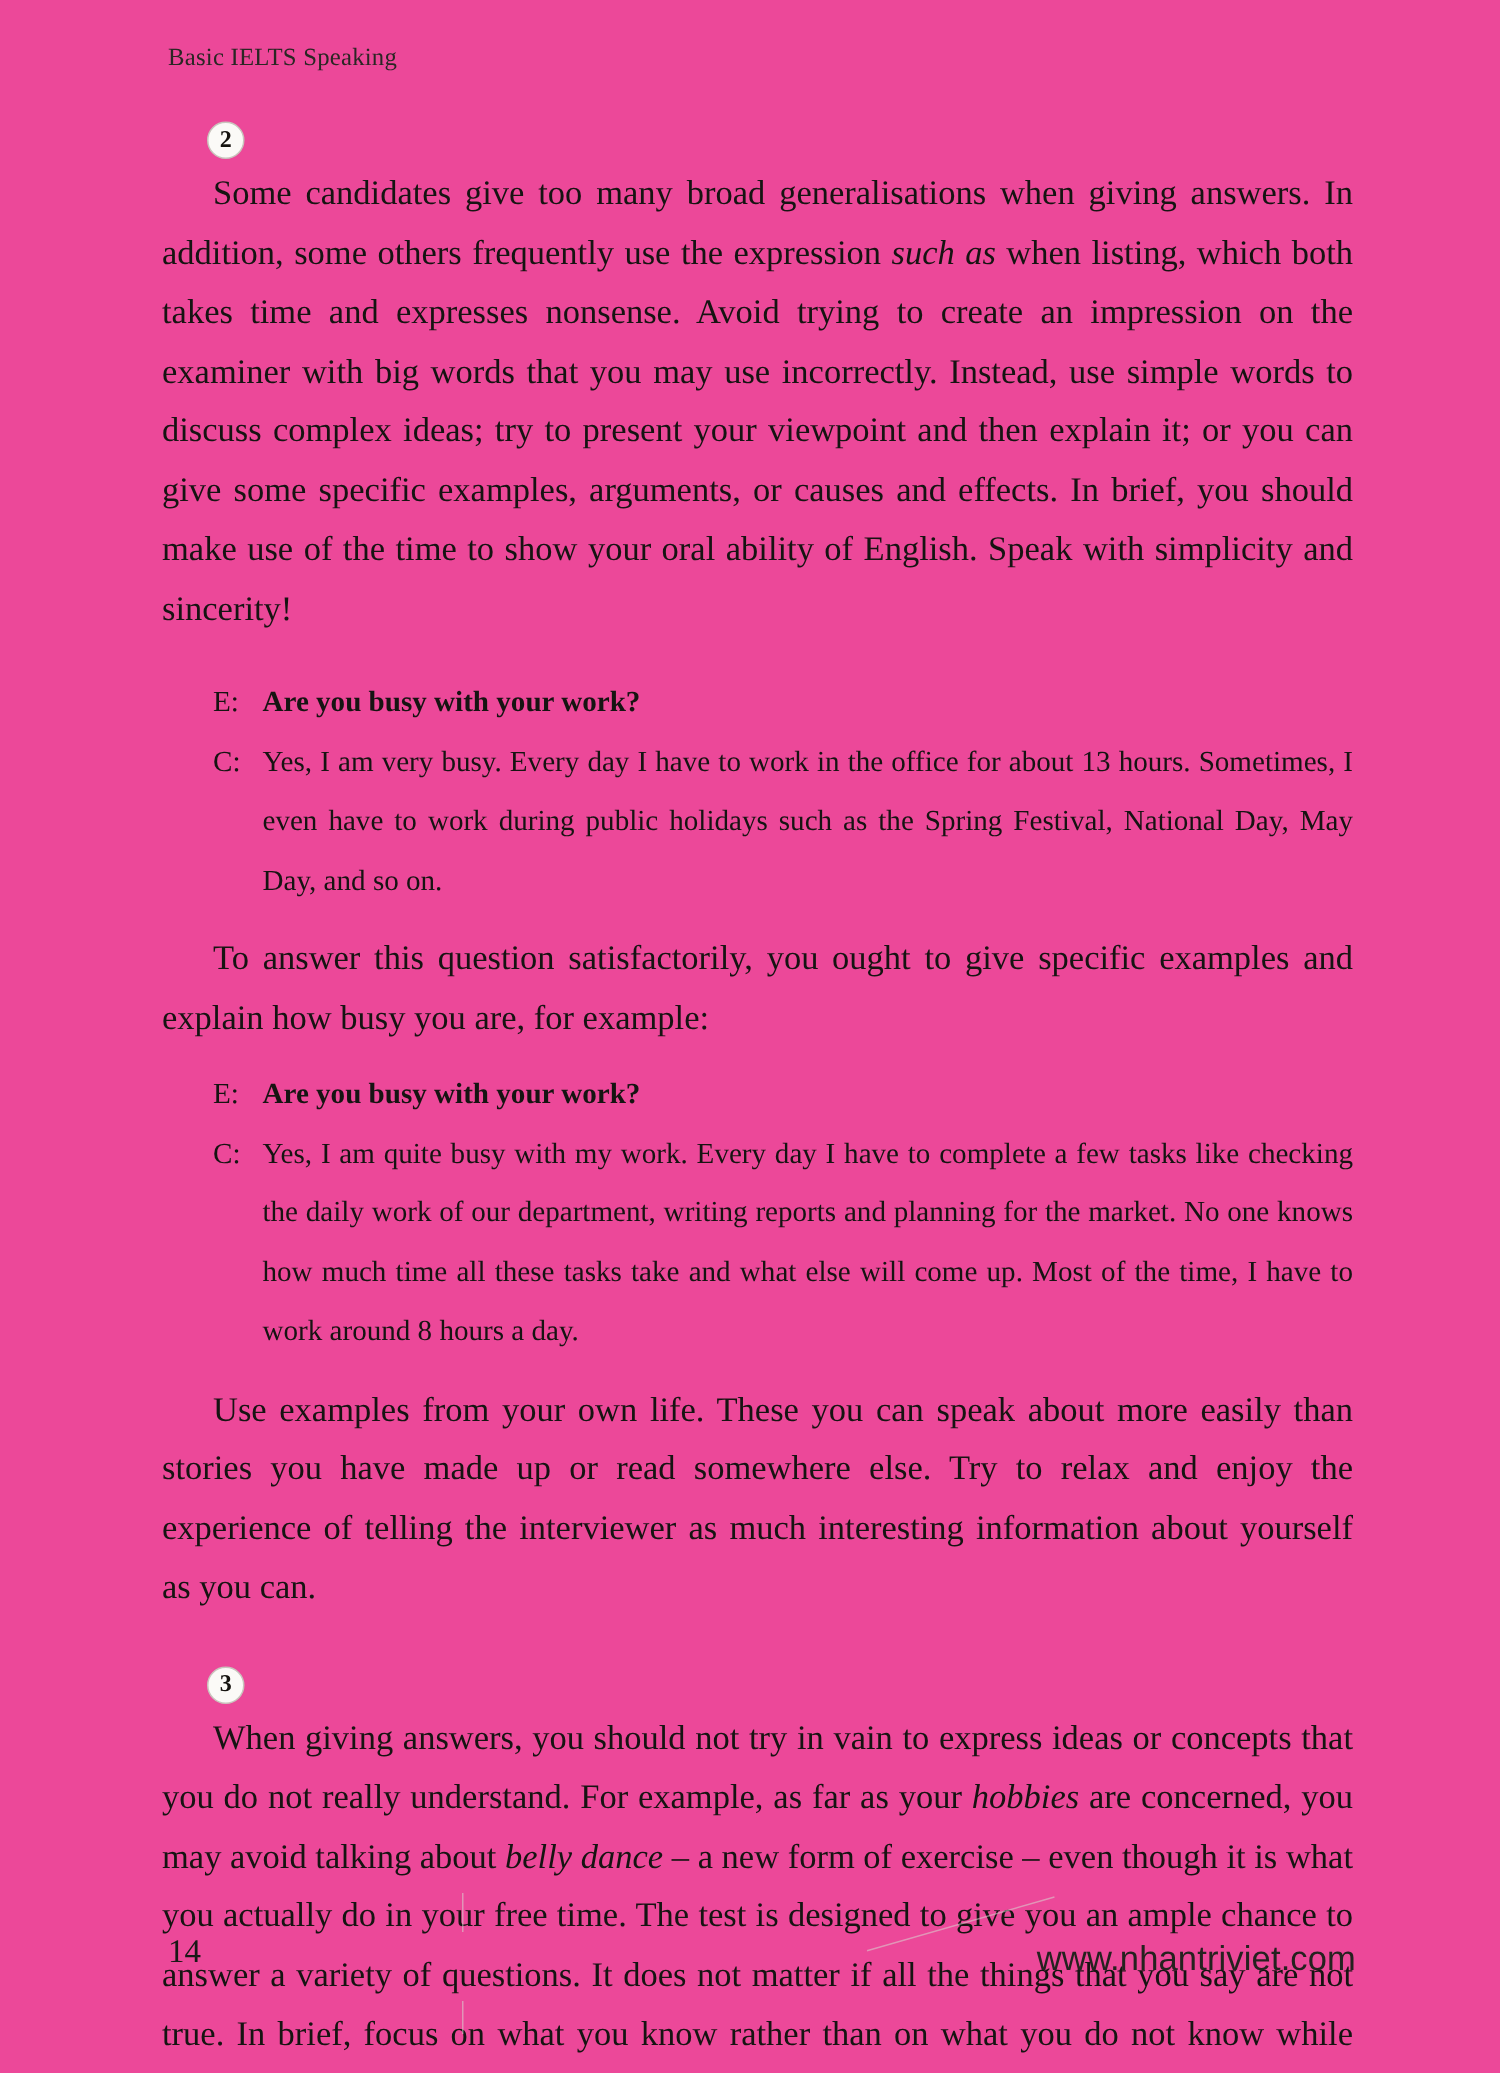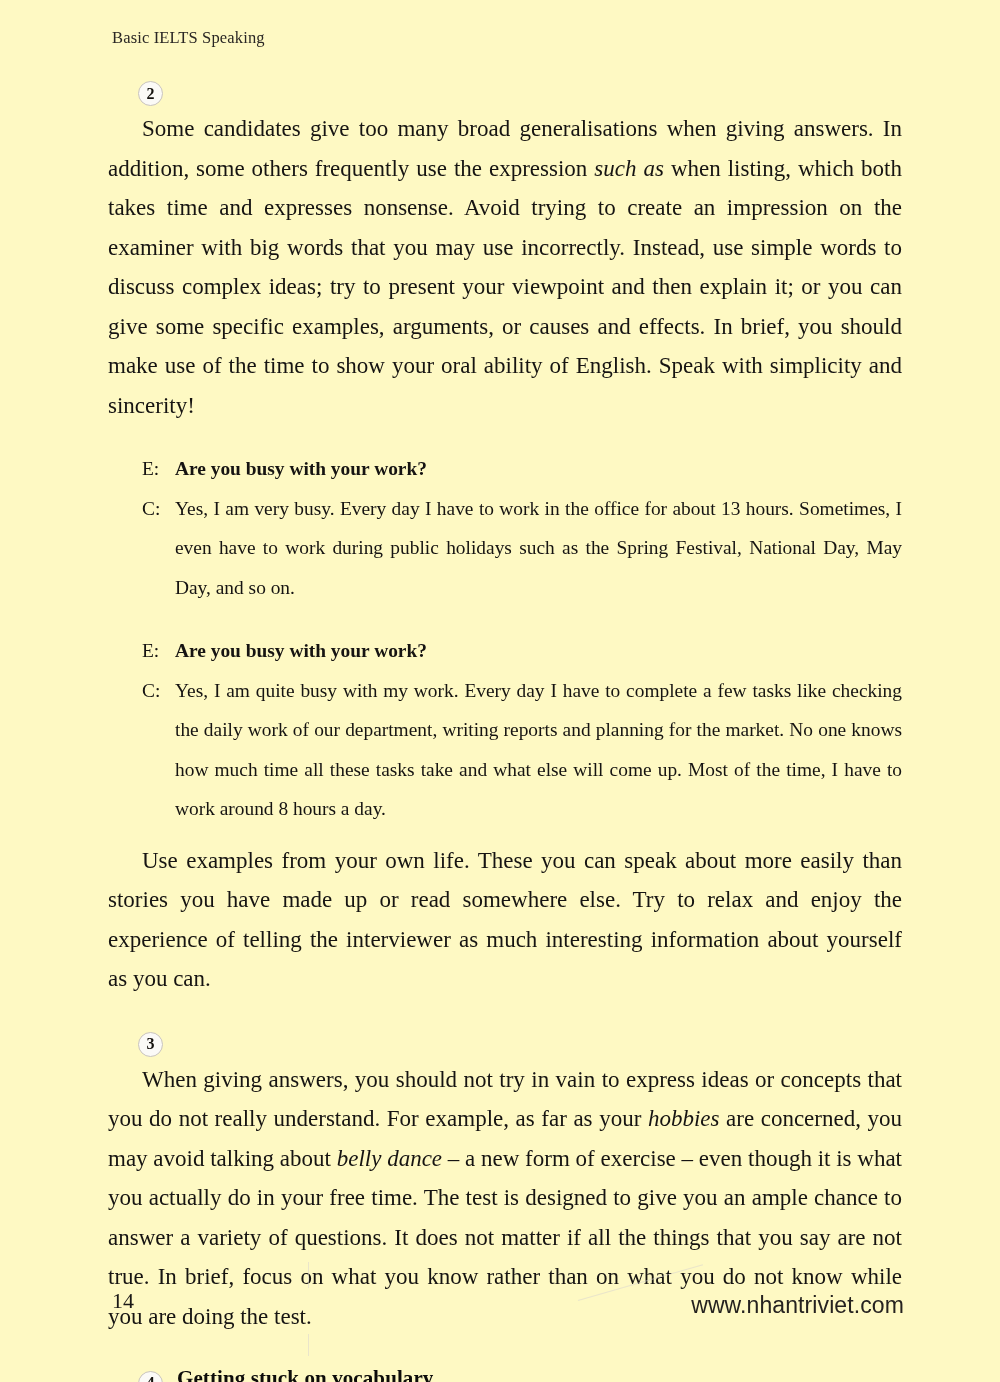--- a/index.html
+++ b/index.html
@@ -14,21 +14,21 @@
     font-family: "Liberation Serif", "DejaVu Serif", serif;
     color: #100f0e;
     overflow: hidden;
   }
 
   .page {
     position: absolute;
     left: 0; top: 0;
     width: 1000px;
     height: 1382px;
-    background: #fef9c3;
+    background: #ec4899;
   }
 
   
   .running-head {
     position: absolute;
     left: 112px;
     top: 28px;
     font-size: 16.5px;
     letter-spacing: 0.15px;
     color: #2a2724;
@@ -162,20 +162,21 @@
         <span class="dtext bold">Are you busy with your work?</span>
       </div>
       <div class="dline">
         <span class="spk">C:</span>
         <span class="dtext">Yes, I am very busy. Every day I have to work in the office for about 13 hours. Sometimes, I even have to work during public holidays such as the Spring Festival, National Day, May Day, and so on.</span>
       </div>
     </div>
 
     <div class="gap-sm"></div>
 
+    <p class="body indent">To answer this question satisfactorily, you ought to give specific examples and explain how busy you are, for example:</p>
 
     <div class="gap-sm"></div>
 
     <div class="dialogue">
       <div class="dline">
         <span class="spk">E:</span>
         <span class="dtext bold">Are you busy with your work?</span>
       </div>
       <div class="dline">
         <span class="spk">C:</span>

